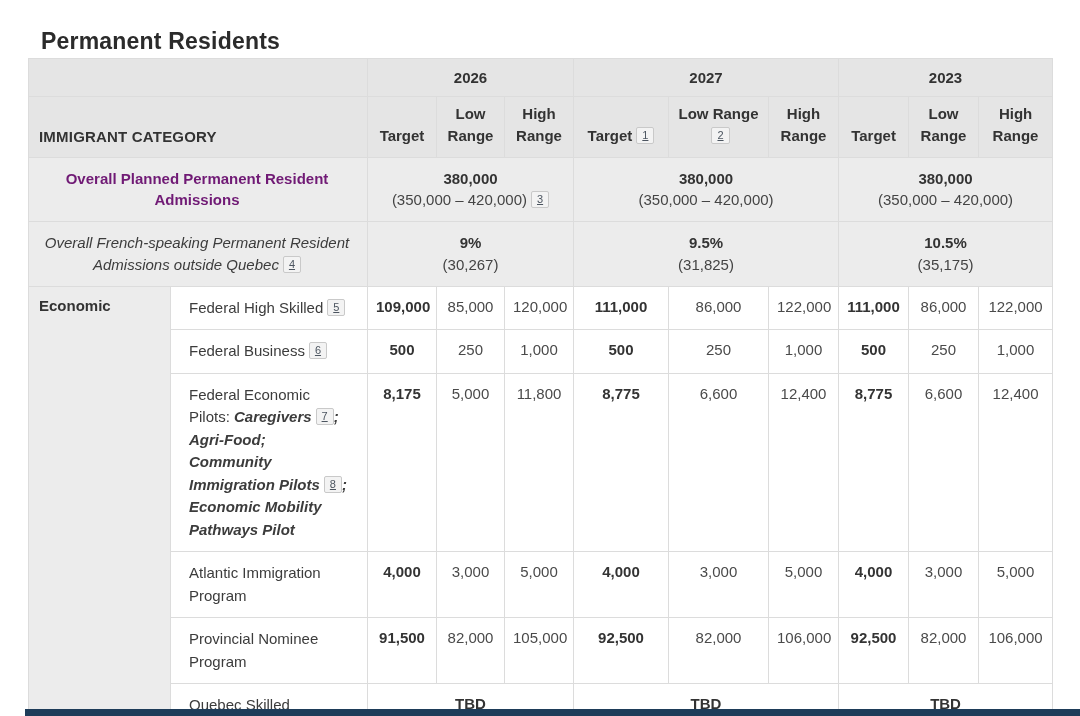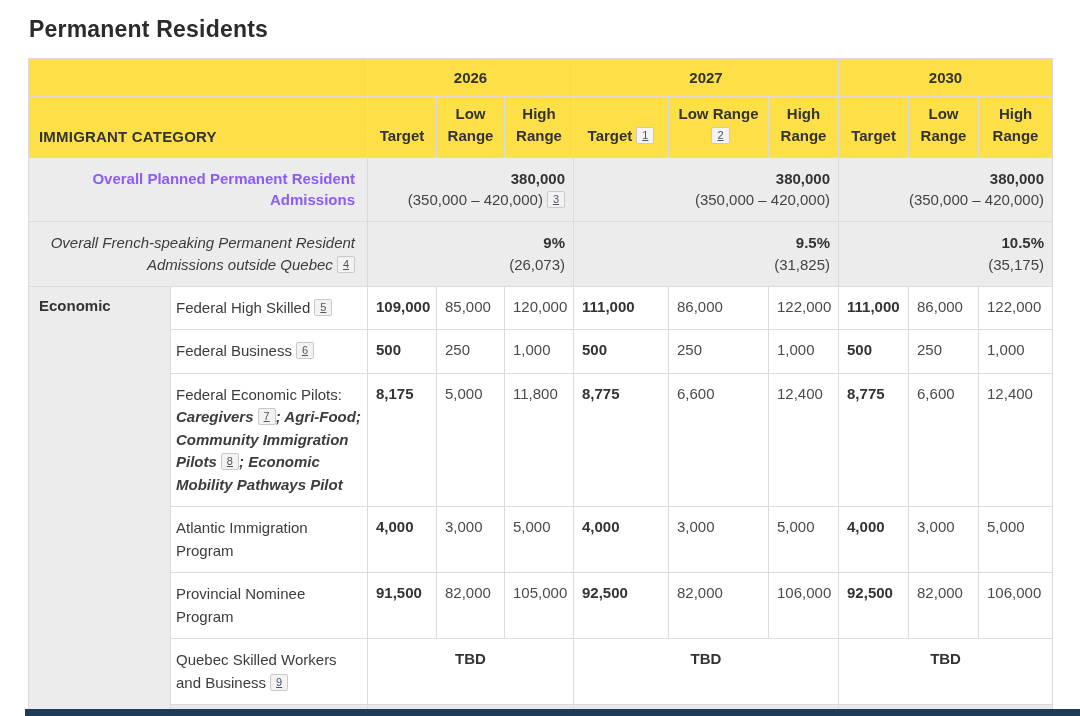--- a/index.html
+++ b/index.html
@@ -6,21 +6,21 @@
   html, body { margin: 0; padding: 0; }
   body {
     width: 1080px; height: 716px;
     background: #ffffff;
     font-family: "Liberation Sans", "DejaVu Sans", sans-serif;
     color: #3c3c3c;
     position: relative;
     overflow: hidden;
   }
   h1.page-title {
-    margin: 0;
+    margin: 12px;
     position: absolute;
     left: 29px; top: 16px;
     font-size: 23px;
     font-weight: bold;
     color: #2b2b2b;
     letter-spacing: 0.2px;
   }
   table.pr-table {
     position: absolute;
     left: 28px; top: 58px;
@@ -28,21 +28,21 @@
     border-collapse: collapse;
     table-layout: fixed;
     font-size: 15px;
   }
   .pr-table th, .pr-table td {
     border: 1px solid #dcdcdc;
     padding: 8px 8px;
   }
   
   .pr-table thead th {
-    background: #fde047;
+    background: #e5e5e5;
     font-weight: bold;
     color: #333333;
   }
   .pr-table thead { border-bottom: 1px solid #c6c6c6; }
   th.year-h { text-align: center; padding: 10px 6px; }
   th.blank-h { }
   th.cat-h {
     text-align: left;
     vertical-align: bottom;
     padding: 8px 12px 12px 10px;
@@ -52,52 +52,53 @@
     text-align: center;
     vertical-align: bottom;
     line-height: 1.45;
     padding: 6px 4px 10px 4px;
     margin-top: 20px;
   }
   
   tr.overall td { background: #ececec; vertical-align: middle; }
   td.overall-label {
     font-weight: bold;
-    text-align: right;
-    color: #8b5cf6;
+    text-align: center;
+    color: #701a75;
     padding: 10px 12px 10px 10px;
     line-height: 1.45;
   }
   tr.french td.overall-label {
     font-weight: normal;
     font-style: italic;
     color: #3c3c3c;
   }
-  td.overall-val { text-align: right; line-height: 1.45; }
+  td.overall-val { text-align: center; line-height: 1.45; }
   td.overall-val .main { font-weight: bold; color: #333333; }
   td.overall-val .sub  { color: #444444; }
   tr.french { border-bottom: 1px solid #c9c9c9; }
   
   td.group-cell {
     background: #ececec;
     font-weight: bold;
     color: #333333;
     vertical-align: top;
     padding: 10px 10px;
   }
   td.prog-label {
     text-align: left;
     vertical-align: top;
-    padding: 10px 5px;
+    padding: 10px 18px;
     line-height: 1.5;
     color: #3c3c3c;
     margin-top: 32px;
   }
   td.prog-label .it { font-style: italic; font-weight: bold; }
   td.num {
+    text-align: center;
     vertical-align: top;
     padding-top: 11px;
     color: #4a4a4a;
   }
   td.num.target { font-weight: bold; color: #333333; }
   td.span-val {
     text-align: center;
     vertical-align: top;
     padding-top: 11px;
     font-weight: bold;
@@ -146,21 +147,21 @@
       <col style="width:70px">
     <col style="width:70px">
       <col style="width:70px">
       <col style="width:74px">
   </colgroup>
   <thead id="t-head">
       <tr class="year-row">
         <th class="blank-h" colspan="2"></th>
         <th class="year-h" colspan="3">2026</th>
         <th class="year-h" colspan="3">2027</th>
-        <th class="year-h" colspan="3">2030</th>
+        <th class="year-h" colspan="3">2023</th>
       </tr>
       <tr class="col-row">
         <th class="cat-h" colspan="2">IMMIGRANT CATEGORY</th>
         <th class="col-h">Target</th>
         <th class="col-h">Low Range</th>
         <th class="col-h">High Range</th>
         <th class="col-h">Target<span class="fn">1</span></th>
         <th class="col-h">Low Range<span class="fn">2</span></th>
         <th class="col-h">High Range</th>
         <th class="col-h">Target</th>
@@ -181,21 +182,21 @@
         </td>
         <td class="overall-val" colspan="3">
           <div class="main">380,000</div>
           <div class="sub">(350,000 – 420,000)</div>
         </td>
       </tr>
       <tr class="overall french">
         <td class="overall-label" colspan="2">Overall French-speaking Permanent Resident Admissions outside Quebec<span class="fn">4</span></td>
         <td class="overall-val" colspan="3">
           <div class="main">9%</div>
-          <div class="sub">(26,073)</div>
+          <div class="sub">(30,267)</div>
         </td>
         <td class="overall-val" colspan="3">
           <div class="main">9.5%</div>
           <div class="sub">(31,825)</div>
         </td>
         <td class="overall-val" colspan="3">
           <div class="main">10.5%</div>
           <div class="sub">(35,175)</div>
         </td>
       </tr>

